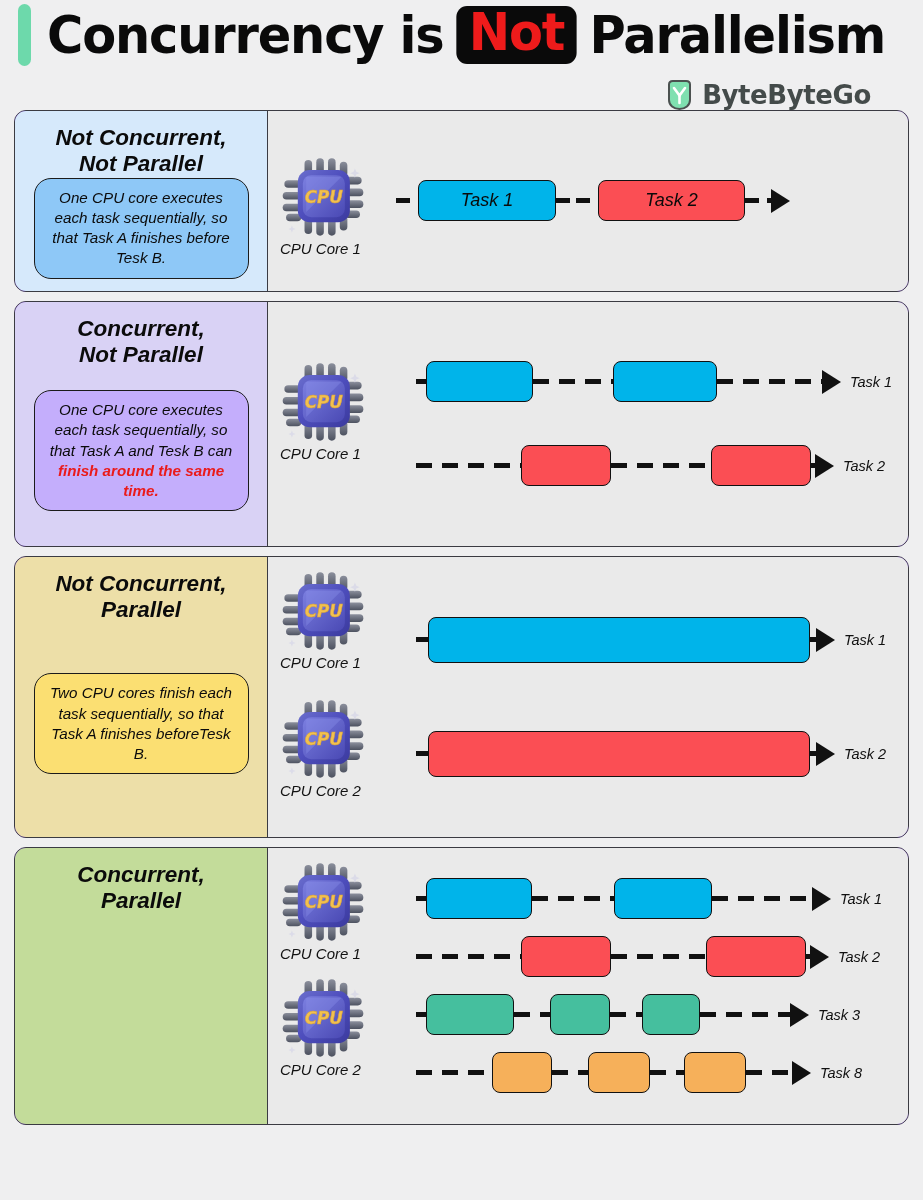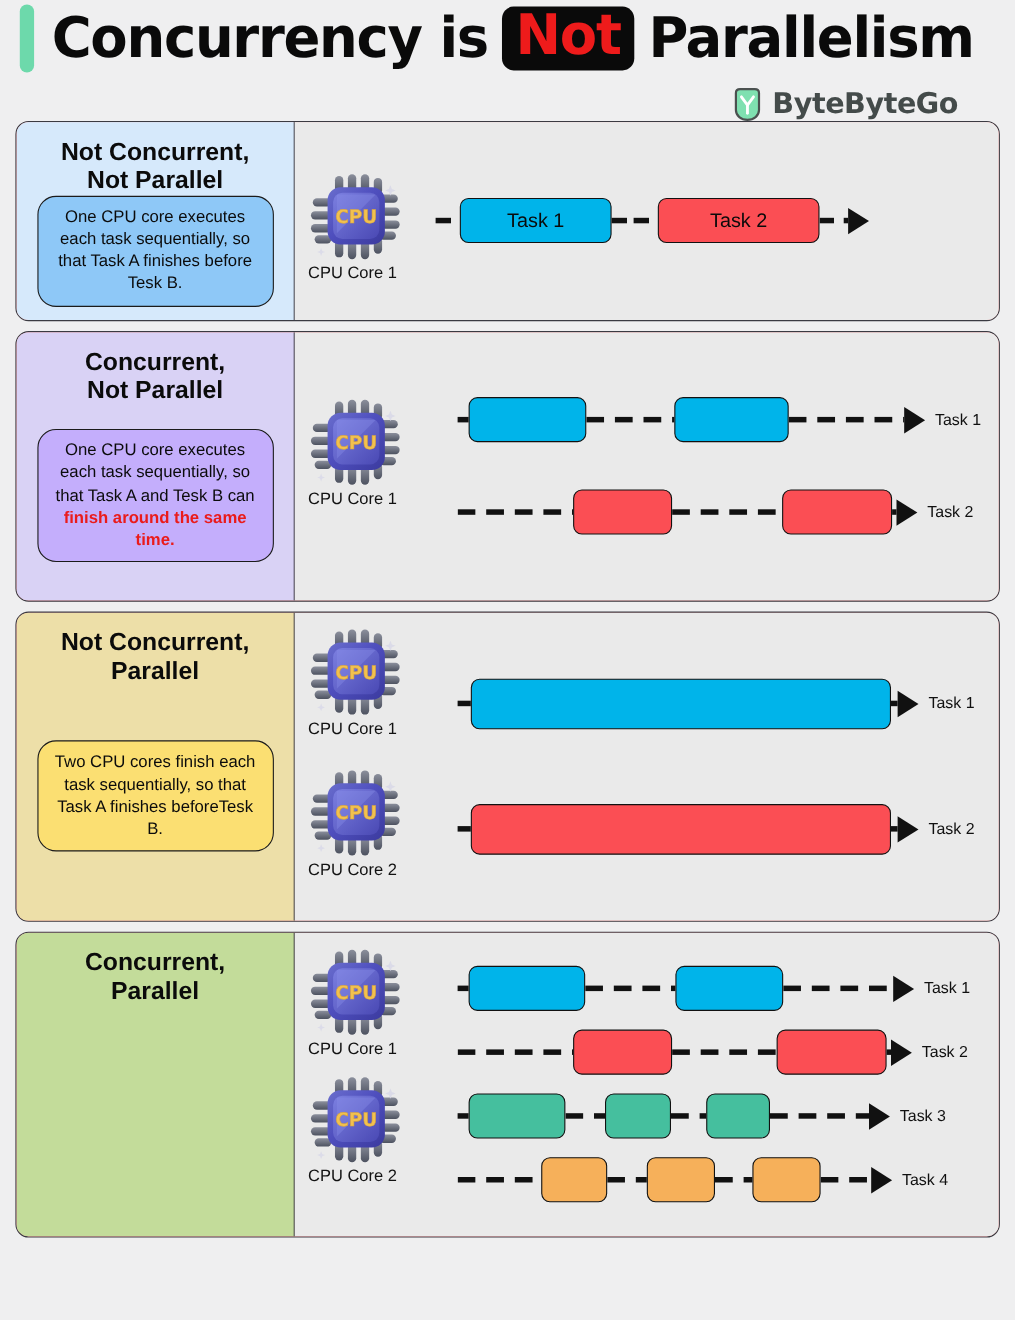--- a/index.html
+++ b/index.html
@@ -82,23 +82,24 @@
   .panels {
     padding: 0 14px;
     display: flex;
     flex-direction: column;
     gap: 9px;
   }
   .panel {
     display: flex;
     border: 1.6px solid #3b3b42;
     border-radius: 12px;
-    background: #fca5a5;
+    background: #6d28d9;
     overflow: hidden;
     position: relative;
+    font-style: italic;
   }
   .panel-left {
     width: 253px;
     flex: 0 0 253px;
     border-right: 1.6px solid #3b3b42;
     display: flex;
     flex-direction: column;
     align-items: center;
     padding: 14px 10px 12px 10px;
   }
@@ -537,21 +538,21 @@
               <div class="track">
                 <div class="seg-gap" style="width: 76px;"></div>
                 <div class="tbox" style="width: 60px; background: rgb(246, 176, 90);"></div>
                 <div class="seg-gap" style="width: 36px;"></div>
                 <div class="tbox" style="width: 62px; background: rgb(246, 176, 90);"></div>
                 <div class="seg-gap" style="width: 34px;"></div>
                 <div class="tbox" style="width: 62px; background: rgb(246, 176, 90);"></div>
                 <div class="seg-gap" style="width: 46px;"></div>
                 <div class="arrow"></div>
               </div>
-              <span class="tlabel">Task 4</span>
+              <span class="tlabel">Task 8</span>
             </div>
           </div>
           <div class="cpu-block" style="left: 12px; top: 12px;">
             <svg class="cpu-icon" viewBox="0 0 100 100">
               <defs>
                 <linearGradient id="cpuBody" x1="0" y1="0" x2="1" y2="1">
                   <stop offset="0" stop-color="#6a6ecd"></stop>
                   <stop offset="0.45" stop-color="#4f4fbe"></stop>
                   <stop offset="1" stop-color="#3b3a9e"></stop>
                 </linearGradient>

